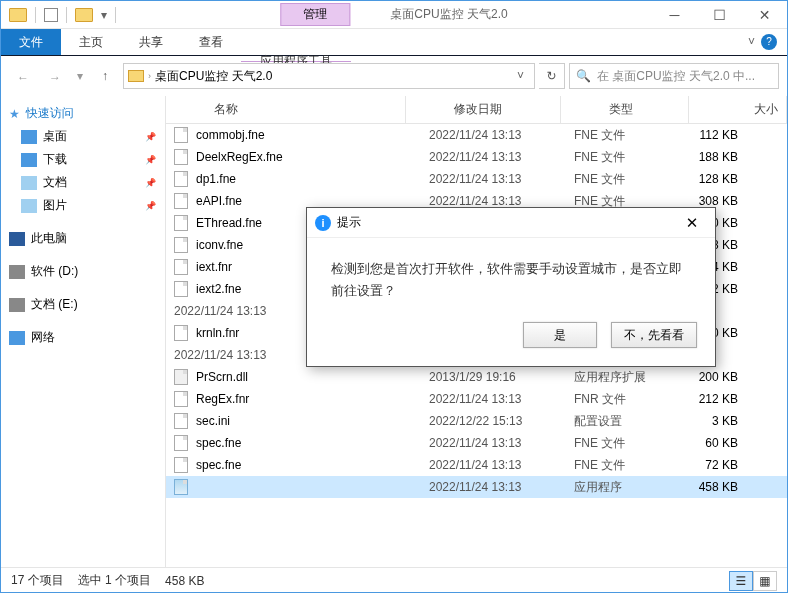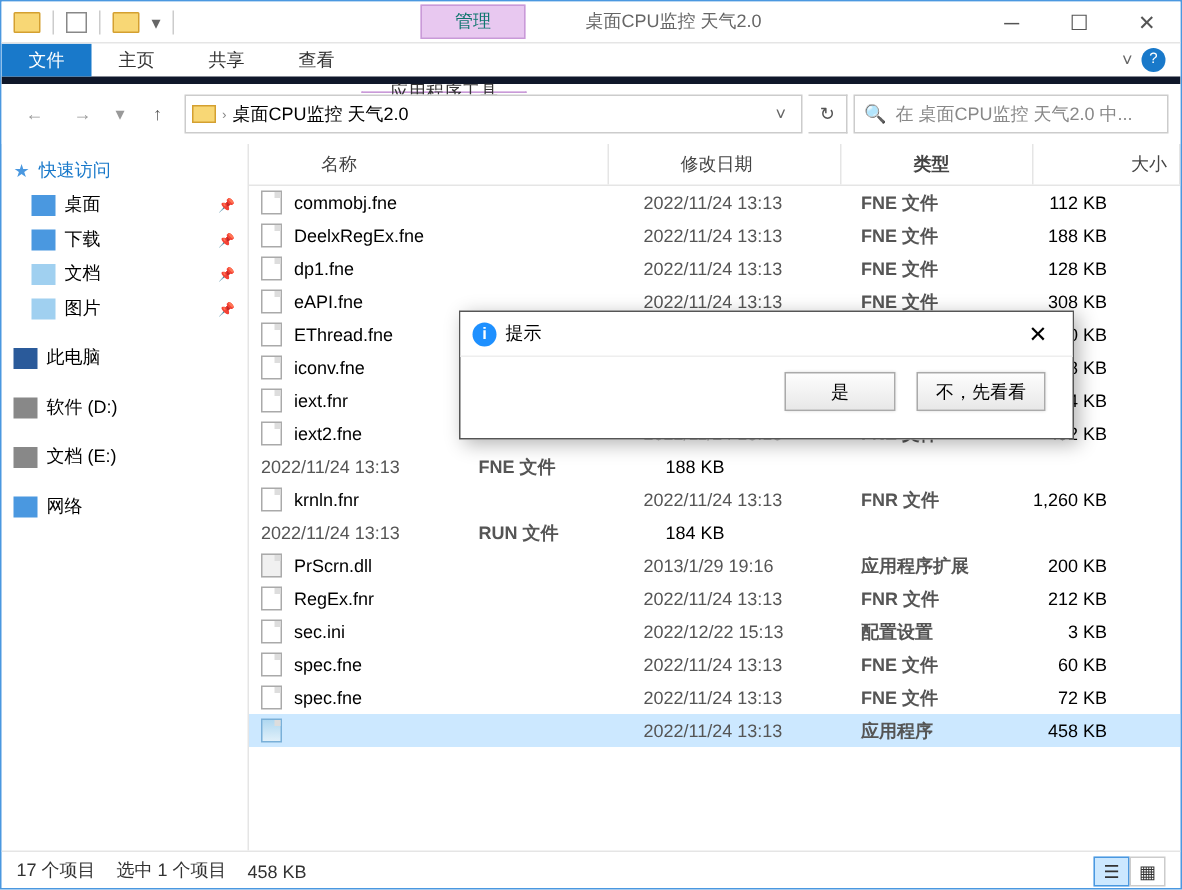--- a/index.html
+++ b/index.html
@@ -4,27 +4,27 @@
 <style>
 * { margin: 0; padding: 0; box-sizing: border-box; font-family: "Microsoft YaHei", "Segoe UI", sans-serif; font-size: 12px; }
 body { width: 788px; height: 593px; border: 1px solid #4a98e0; background: #fff; overflow: hidden; position: relative; }
 
 
 .titlebar { height: 28px; background: #fff; display: flex; align-items: center; border-bottom: 1px solid #e5e5e5; position: relative; }
 .titlebar .qat { display: flex; align-items: center; gap: 8px; padding: 0 8px; }
 .qat .folder-ico { width: 18px; height: 14px; background: #f8d775; border: 1px solid #d4a030; border-radius: 1px; }
 .qat .sep { width: 1px; height: 16px; background: #ccc; }
 .titlebar .center { position: absolute; left: 50%; transform: translateX(-50%); display: flex; align-items: center; gap: 40px; }
-.tools-tab { background: #e8c8f0; border: 1px solid #c99ad8; padding: 2px 22px; color: #0f766e; }
+.tools-tab { background: #e8c8f0; border: 1px solid #c99ad8; padding: 2px 22px; color: #000000; }
 .title-text { color: #666; }
 .win-ctrls { margin-left: auto; display: flex; }
 .win-ctrls div { width: 45px; height: 28px; display: flex; align-items: center; justify-content: center; color: #555; font-size: 14px; }
 
 
-.ribbon { height: 27px; display: flex; align-items: stretch; border-bottom: 5px solid #0f172a; background: #fff; }
+.ribbon { height: 27px; display: flex; align-items: stretch; border-bottom: 1px solid #0f172a; background: #fff; }
 .ribbon .tab { padding: 0 18px; display: flex; align-items: center; color: #333; cursor: default; }
 .ribbon .tab.file { background: #1979ca; color: #fff; }
 .ribbon .tab.context { background: #e8c8f0; border: 1px solid #c99ad8; border-top: none; margin-top: 32px; }
 .ribbon .expand { margin-left: auto; padding: 0 10px; display: flex; align-items: center; gap: 6px; }
 .help-ico { width: 16px; height: 16px; border-radius: 50%; background: #1979ca; color: #fff; text-align: center; line-height: 16px; font-size: 10px; }
 
 
 .addrbar { height: 40px; display: flex; align-items: center; padding: 4px 8px; gap: 4px; background: #fff; }
 .nav-btn { width: 28px; height: 28px; border-radius: 2px; display: flex; align-items: center; justify-content: center; color: #999; }
 .nav-btn.enabled { color: #555; }
@@ -53,21 +53,21 @@
 .sidebar .pc-ico { background: #2a5a9a; }
 .sidebar .drive-ico { background: #888; }
 .sidebar .net-ico { background: #4a98e0; }
 .pin { margin-left: auto; color: #888; font-size: 9px; }
 
 .filearea { flex: 1; display: flex; flex-direction: column; overflow: hidden; }
 .cols { display: flex; height: 28px; border-bottom: 1px solid #e5e5e5; align-items: center; color: #444; }
 .cols .c { padding: 0 8px; border-right: 1px solid #e5e5e5; height: 100%; display: flex; align-items: center; margin-left: 40px; }
 .c-name { width: 255px; }
 .c-date { width: 145px; }
-.c-type { width: 110px; font-weight: bold; }
+.c-type { width: 110px; }
 .c-size { width: 70px; text-align: right; justify-content: flex-end; }
 
 .rows { flex: 1; overflow: auto; }
 .row { display: flex; height: 22px; align-items: center; }
 .row.sel { background: #cce8ff; }
 .row .c { padding: 0 8px; }
 .row .c-name { display: flex; align-items: center; gap: 8px; }
 .row .f-ico { width: 14px; height: 16px; background: #fff; border: 1px solid #aaa; flex-shrink: 0; position: relative; }
 .row .f-ico::after { content: ""; position: absolute; top: 0; right: 0; width: 4px; height: 4px; background: #ddd; }
 .row .f-ico.exe { background: linear-gradient(#b0d8f0, #e0f0fa); border-color: #7ab0d8; }
@@ -363,17 +363,18 @@
     <div class="vbtn">▦</div>
   </div>
 </div>
 
 <div class="dialog">
   <div class="dlg-title">
     <div class="info-ico">i</div>
     <span>提示</span>
     <div class="close">✕</div>
   </div>
+  <div class="dlg-body">检测到您是首次打开软件，软件需要手动设置城市，是否立即前往设置？</div>
   <div class="dlg-btns">
     <div class="btn">是</div>
     <div class="btn">不，先看看</div>
   </div>
 </div>
 
 </body></html>

